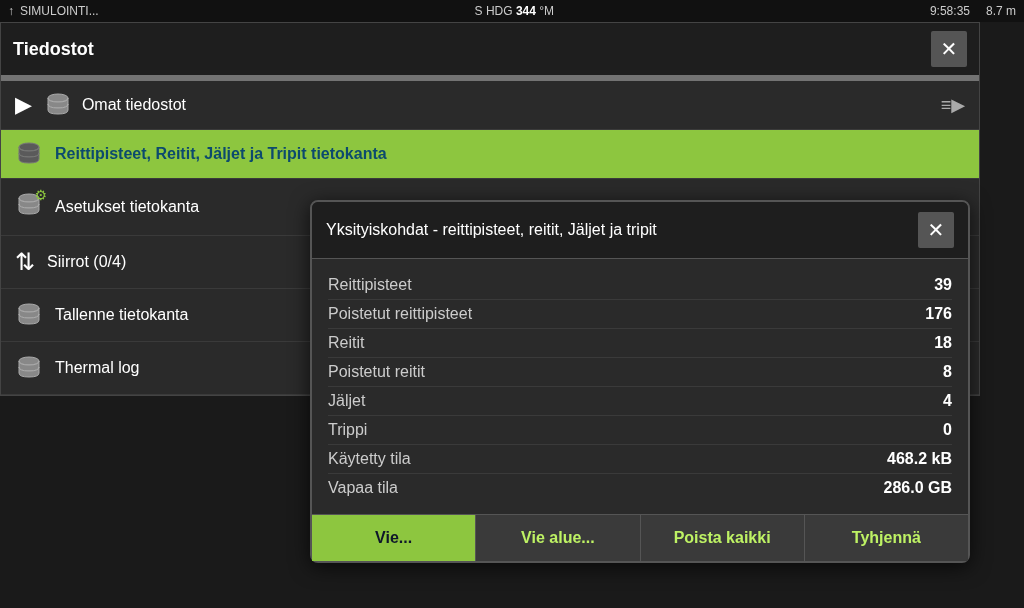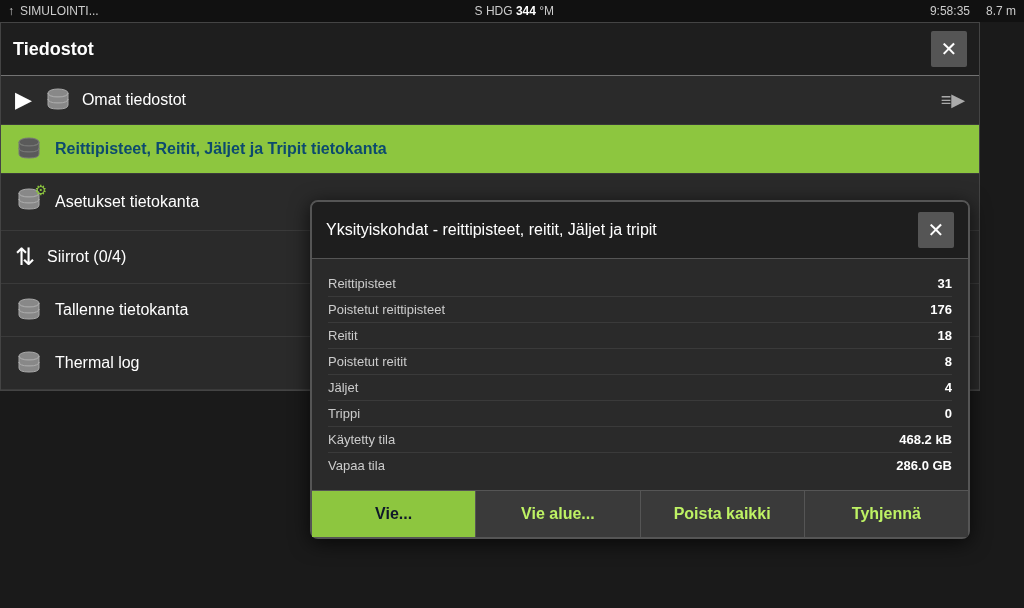--- a/index.html
+++ b/index.html
@@ -36,21 +36,21 @@
       background: #2a2a2a;
       border: 1px solid #444;
     }
 
     .window-title-bar {
       background: #1e1e1e;
       padding: 8px 12px;
       display: flex;
       align-items: center;
       justify-content: space-between;
-      border-bottom: 1px solid #737373;
+      border-bottom: 6px solid #737373;
     }
     .window-title {
       color: #fff;
       font-size: 18px;
       font-weight: bold;
     }
     .close-btn {
       width: 36px;
       height: 36px;
       background: #555;
@@ -143,21 +143,21 @@
 
     .detail-content {
       padding: 12px 16px;
     }
 
     .detail-row {
       display: flex;
       justify-content: space-between;
       padding: 5px 0;
       color: #fff;
-      font-size: 13px;
+      font-size: 16px;
       border-bottom: 1px solid #3a3a3a;
     }
     .detail-row:last-child { border-bottom: none; }
     .detail-label { color: #ccc; }
     .detail-value { color: #fff; font-weight: bold; }
 
     .detail-buttons {
       display: flex;
       border-top: 1px solid #555;
     }
@@ -264,21 +264,21 @@
 
 <div class="detail-popup">
   <div class="detail-title-bar">
     <span class="detail-title">Yksityiskohdat - reittipisteet, reitit, Jäljet ja tripit</span>
     <button class="close-btn">✕</button>
   </div>
 
   <div class="detail-content">
     <div class="detail-row">
       <span class="detail-label">Reittipisteet</span>
-      <span class="detail-value">31</span>
+      <span class="detail-value">39</span>
     </div>
     <div class="detail-row">
       <span class="detail-label">Poistetut reittipisteet</span>
       <span class="detail-value">176</span>
     </div>
     <div class="detail-row">
       <span class="detail-label">Reitit</span>
       <span class="detail-value">18</span>
     </div>
     <div class="detail-row">

